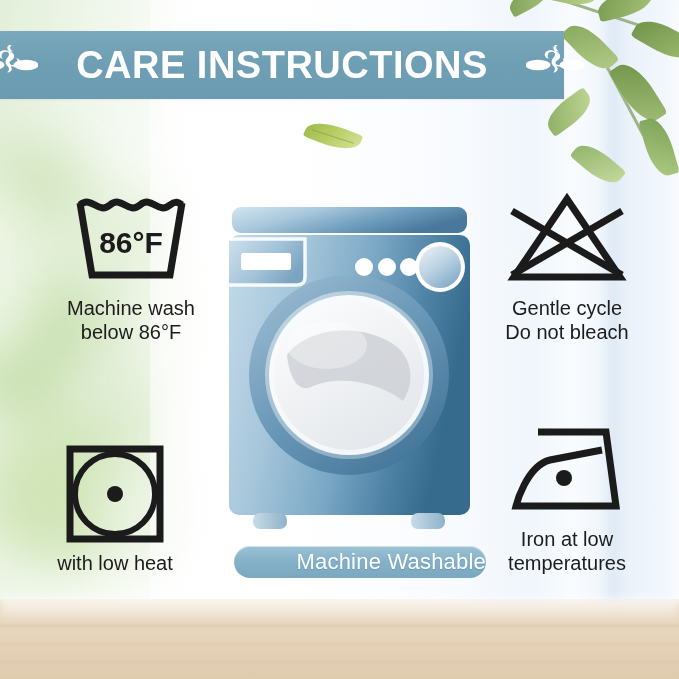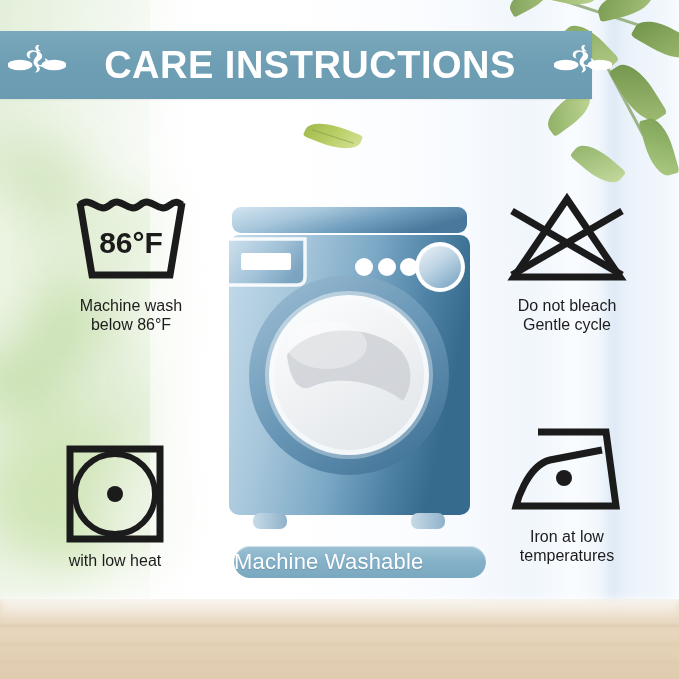--- a/index.html
+++ b/index.html
@@ -159,21 +159,20 @@
     left: 0;
     top: 31px;
     width: 564px;
     height: 68px;
     background: linear-gradient(180deg, #7aa8bc 0%, #6f9fb4 45%, #6b9bb1 100%);
     display: flex;
     align-items: center;
     justify-content: center;
     gap: 38px;
     box-shadow: 0 1px 2px rgba(0,0,0,0.06);
-    padding-left: 28px;
   }
   .banner-title {
     color: #ffffff;
     font-size: 38px;
     font-weight: bold;
     letter-spacing: 0.5px;
     line-height: 1;
     white-space: nowrap;
   }
   .fleur {
@@ -194,21 +193,21 @@
   .cell-br { left: 462px; top: 416px; }
 
   .sym {
     height: 108px;
     display: flex;
     align-items: center;
     justify-content: center;
   }
   .caption {
     margin-top: 4px;
-    font-size: 16px;
+    font-size: 20px;
     color: #1c1c1c;
     line-height: 1.18;
   }
   .caption span { display: block; }
 
   
   .machine {
     position: absolute;
     left: 227px;
     top: 205px;
@@ -220,21 +219,21 @@
   .badge {
     position: absolute;
     left: 234px;
     top: 546px;
     width: 252px;
     height: 32px;
     border-radius: 16px;
     background: linear-gradient(180deg, #9cc2d4 0%, #86b2c8 45%, #7aa8c0 100%);
     display: flex;
     align-items: center;
-    justify-content: flex-start;
+    justify-content: flex-end;
     box-shadow: inset 0 1px 1px rgba(255,255,255,0.55);
   }
   .badge-text {
     color: #ffffff;
     font-size: 22px;
     letter-spacing: 0.2px;
     text-shadow: 0 1px 1px rgba(70,110,135,0.35);
     white-space: nowrap;
   }
 </style>
@@ -318,22 +317,22 @@
 
   <div class="cell cell-tr">
     <div class="sym">
       <svg width="142" height="100" viewBox="0 0 142 100">
         <path d="M71 10 L124 88 L18 88 Z" fill="none" stroke="#1b1b1b" stroke-width="7" stroke-linejoin="miter"></path>
         <line x1="16" y1="22" x2="126" y2="86" stroke="#1b1b1b" stroke-width="7"></line>
         <line x1="126" y1="22" x2="16" y2="86" stroke="#1b1b1b" stroke-width="7"></line>
       </svg>
     </div>
     <div class="caption">
+      <span>Gentle cycle</span>
       <span>Do not bleach</span>
-      <span>Gentle cycle</span>
     </div>
   </div>
 
   <div class="cell cell-bl">
     <div class="sym">
       <svg width="104" height="104" viewBox="0 0 104 104">
         <rect x="7" y="7" width="90" height="90" fill="none" stroke="#1b1b1b" stroke-width="7"></rect>
         <circle cx="52" cy="52" r="40" fill="none" stroke="#1b1b1b" stroke-width="6"></circle>
         <circle cx="52" cy="52" r="8" fill="#1b1b1b"></circle>
       </svg>

